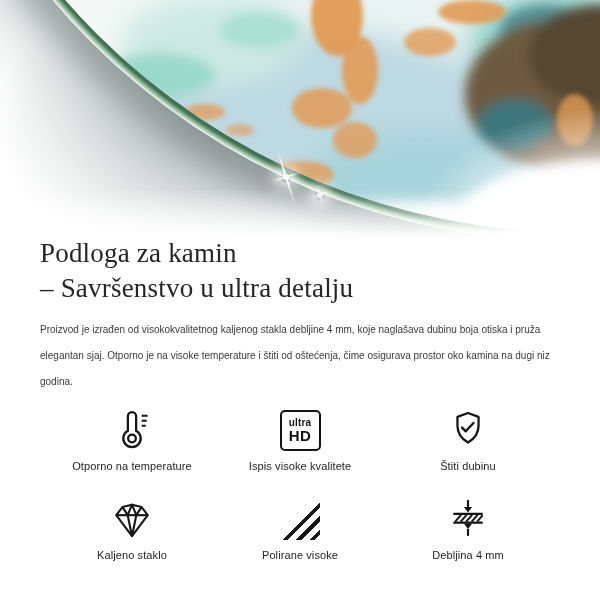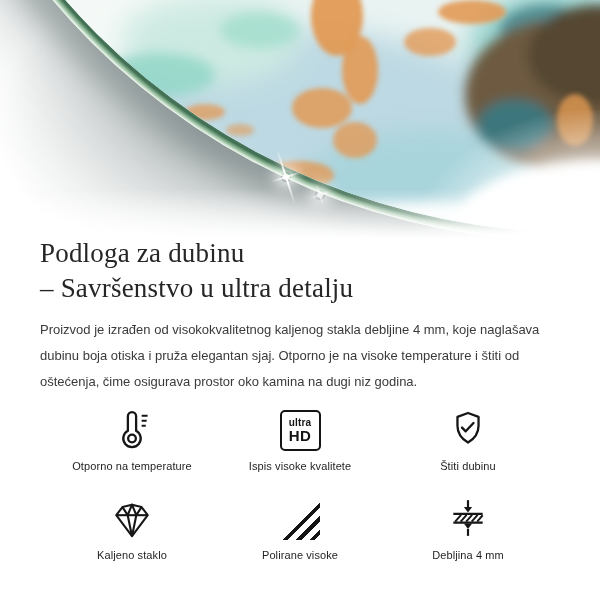--- a/index.html
+++ b/index.html
@@ -38,21 +38,21 @@
 
   .hero-fade-bottom { position:absolute; left:0; right:0; bottom:0; height:62px; z-index:7;
     background:linear-gradient(to bottom, rgba(255,255,255,0), #ffffff 82%); }
   .hero-fade-right { position:absolute; right:0; top:110px; width:190px; height:150px; z-index:7;
     background:radial-gradient(ellipse at 100% 95%, #ffffff 28%, rgba(255,255,255,0) 72%); }
 
   
   .content { position:relative; z-index:8; padding:0 40px; }
   h1 { margin:-14px 0 0; font-family:"Liberation Serif", serif; font-weight:500;
        font-size:27px; line-height:35px; color:#262626; letter-spacing:.2px; }
-  .desc { margin-top:11px; max-width:527px; font-size:13px; line-height:26px; color:#3a3a3a; }
+  .desc { margin-top:11px; max-width:527px; font-size:10px; line-height:26px; color:#3a3a3a; }
 
   
   .features { margin:12px 8px 0; padding:0; display:grid;
               grid-template-columns:repeat(3, 1fr); row-gap:24px; }
   .feature { display:flex; flex-direction:column; align-items:center; }
   .icon-wrap { height:44px; display:flex; align-items:flex-end; justify-content:flex-end; }
   .feature-label { margin-top:9px; font-size:11px; color:#1f1f1f; letter-spacing:.1px; }
 
   .uhd-box { width:41px; height:41px; border:2.5px solid #141414; border-radius:5px;
     display:flex; flex-direction:column; align-items:center; justify-content:center; color:#141414; }
@@ -138,21 +138,21 @@
         <div class="ray-h"></div>
         <div class="core"></div>
     </div>
 
     <div class="hero-fade-right"></div>
     <div class="hero-fade-bottom"></div>
   </header>
 
   <main class="content">
     <h1>
-      <span>Podloga za dubinu</span><br>
+      <span>Podloga za kamin</span><br>
       <span>– Savršenstvo u ultra detalju</span>
     </h1>
 
     <p class="desc">Proizvod je izrađen od visokokvalitetnog kaljenog stakla debljine 4 mm, koje naglašava dubinu boja otiska i pruža elegantan sjaj. Otporno je na visoke temperature i štiti od oštećenja, čime osigurava prostor oko kamina na dugi niz godina.</p>
 
     <section class="features">
 
       <div class="feature">
         <div class="icon-wrap">
           <svg class="ic" width="46" height="44" viewBox="0 0 48 48" fill="none" stroke="#161616" stroke-width="2.5">

